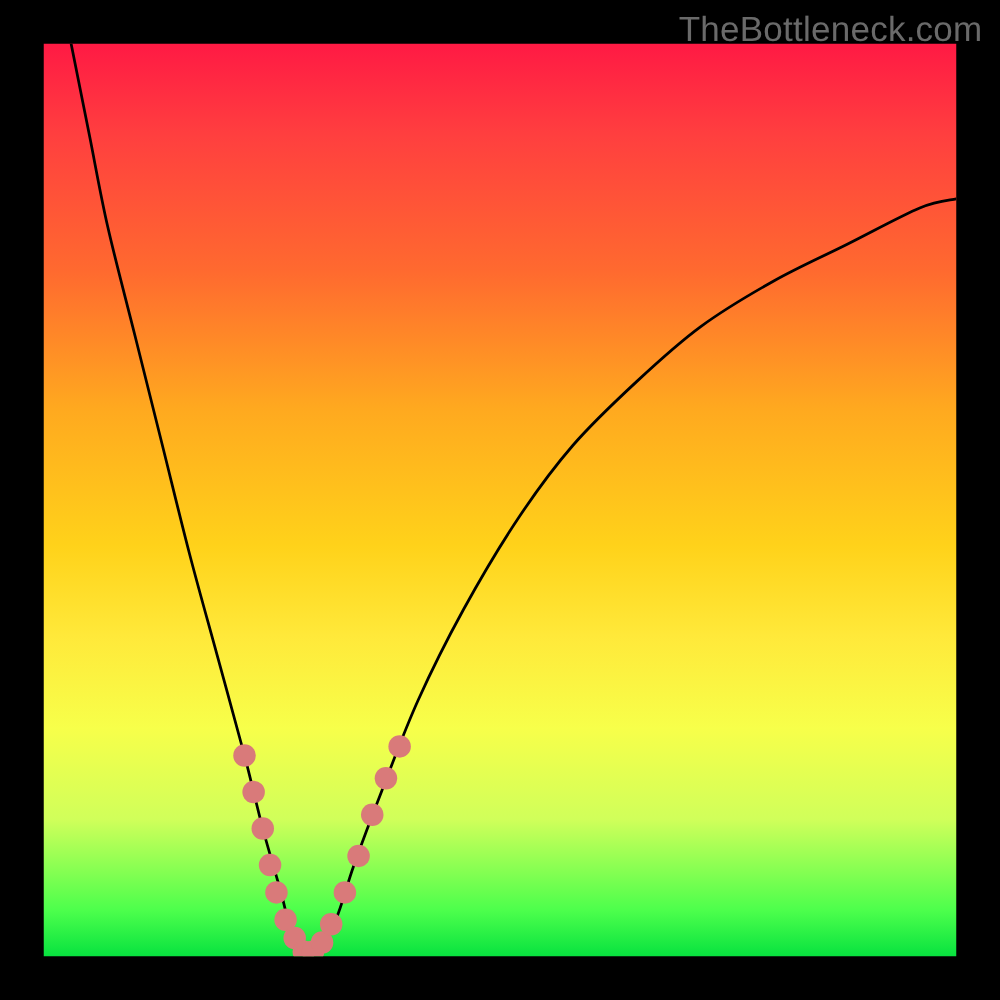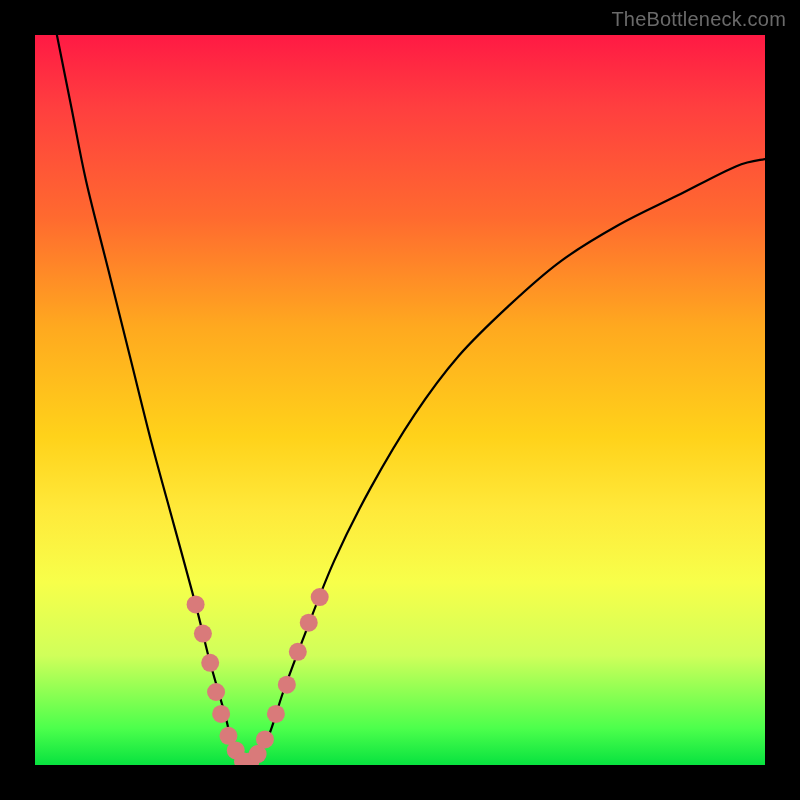--- a/index.html
+++ b/index.html
@@ -38,21 +38,21 @@
       #d0ff5a 85%,
       #4cff4c 95%,
       #08e23f 100%
     );
   }
   .watermark {
     position: absolute;
     top: 8px;
     right: 14px;
     color: #6a6a6a;
-    font-size: 20px;
+    font-size: 28px;
     font-weight: 500;
     letter-spacing: 0.2px;
     user-select: none;
   }
   svg.curve-layer {
     position: absolute;
     top: 0;
     left: 0;
     width: 730px;
     height: 730px;

